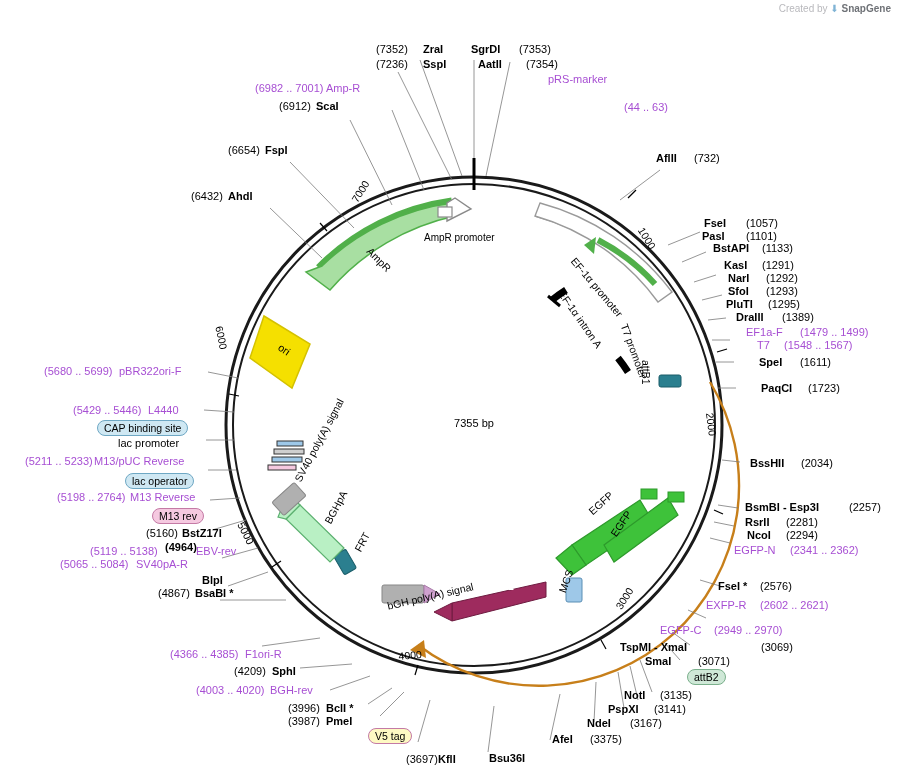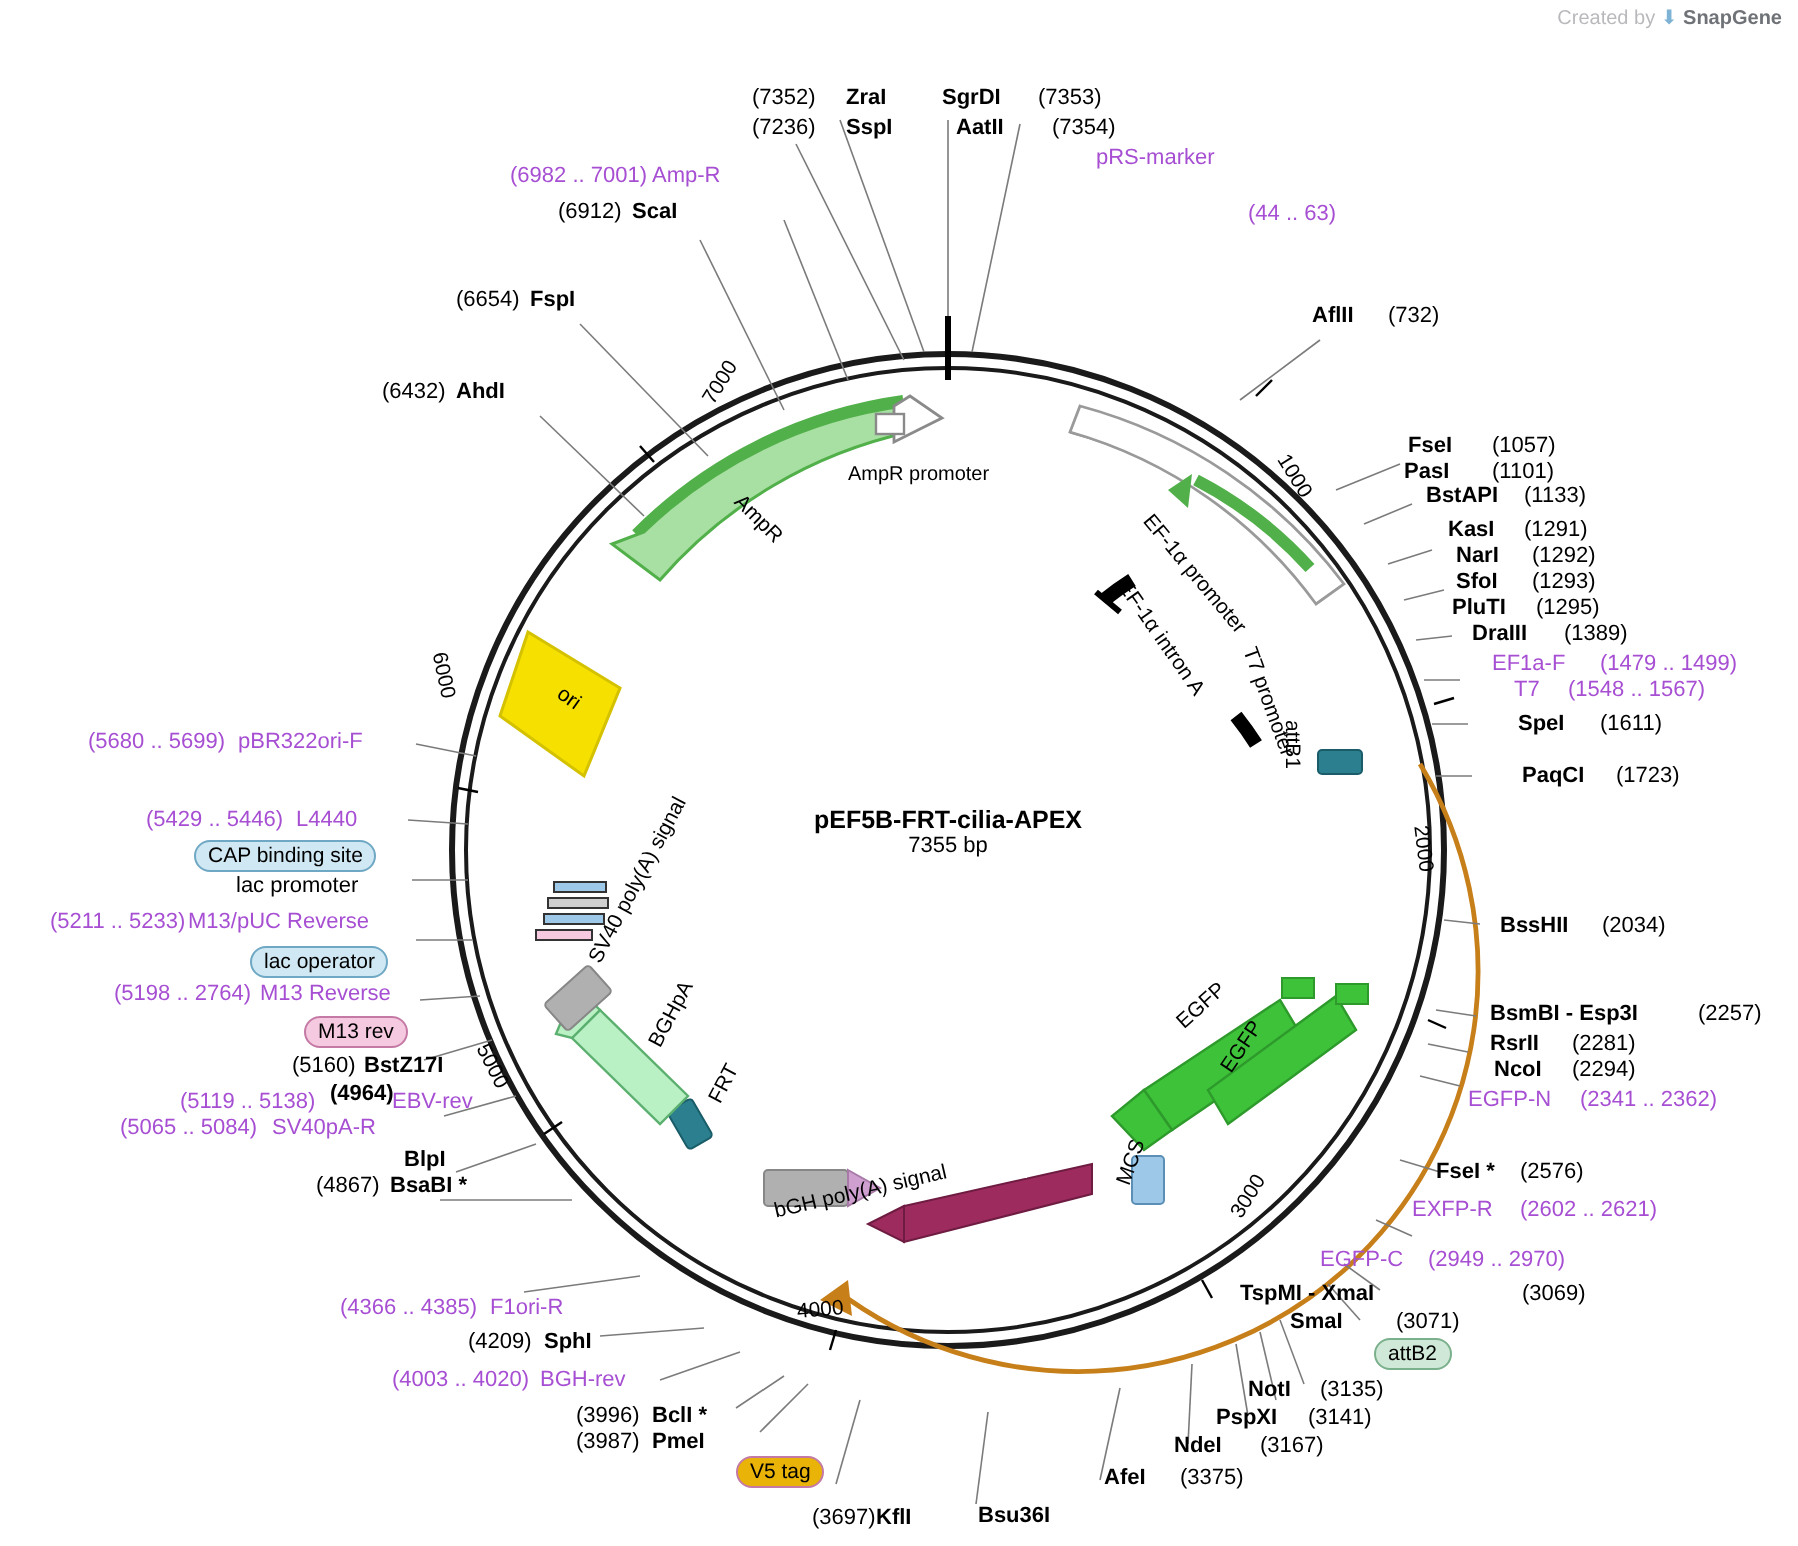--- a/index.html
+++ b/index.html
@@ -13,21 +13,21 @@
   .lbl{position:absolute;white-space:nowrap;font-size:11px;color:#000;}
   .lbl.b{font-weight:bold;}
   .lbl.pos{color:#000;font-weight:normal;}
   .purple{color:#a74fd3;}
   .credit{position:absolute;right:8px;top:3px;font-size:10px;color:#b9b9bd;}
   .credit .sg{color:#6f7277;font-weight:bold;}
   .tagbox{position:absolute;font-size:10.5px;border-radius:8px;padding:1px 6px;white-space:nowrap;}
   .tag-cap{background:#cfe8f3;border:1px solid #6fa8c4;color:#000;}
   .tag-lacop{background:#cfe8f3;border:1px solid #6fa8c4;color:#000;}
   .tag-m13{background:#f5c9e0;border:1px solid #c47aa5;color:#000;}
-  .tag-v5{background:#eab308;border:1px solid #c47aa5;color:#000;}
+  .tag-v5{background:#fef9c3;border:1px solid #c47aa5;color:#000;}
   .tag-attb2{background:#cfe8d7;border:1px solid #7bb08c;color:#000;}
   .title{position:absolute;font-size:12.5px;font-weight:bold;color:#000;text-align:center;}
   .subtitle{position:absolute;font-size:11px;color:#000;text-align:center;}
   .rot{position:absolute;font-size:10.5px;color:#000;transform-origin:0 0;white-space:nowrap;}
   .feat-lbl{position:absolute;font-size:10px;color:#000;white-space:nowrap;}
 </style>
 </head>
 <body>
 
 <div id="stage">
@@ -158,21 +158,20 @@
       <line x1="258" y1="548" x2="222" y2="558"></line>
       <line x1="246" y1="520" x2="212" y2="530"></line>
       <line x1="240" y1="498" x2="210" y2="500"></line>
       <line x1="236" y1="470" x2="208" y2="470"></line>
       <line x1="234" y1="440" x2="206" y2="440"></line>
       <line x1="234" y1="412" x2="204" y2="410"></line>
       <line x1="238" y1="378" x2="208" y2="372"></line>
     </g>
   </svg>
 
-  <div class="title" style="left:374px;top:403px;width:200px;">pEF5B-FRT-cilia-APEX</div>
   <div class="subtitle" style="left:374px;top:417px;width:200px;">7355 bp</div>
 
   <div class="rot" style="left:646px;top:225px;transform:rotate(58deg);">1000</div>
   <div class="rot" style="left:716px;top:412px;transform:rotate(83deg);">2000</div>
   <div class="rot" style="left:613px;top:605px;transform:rotate(-58deg);">3000</div>
   <div class="rot" style="left:398px;top:650px;transform:rotate(-5deg);">4000</div>
   <div class="rot" style="left:246px;top:520px;transform:rotate(63deg);">5000</div>
   <div class="rot" style="left:225px;top:325px;transform:rotate(78deg);">6000</div>
   <div class="rot" style="left:349px;top:198px;transform:rotate(-58deg);">7000</div>
 

